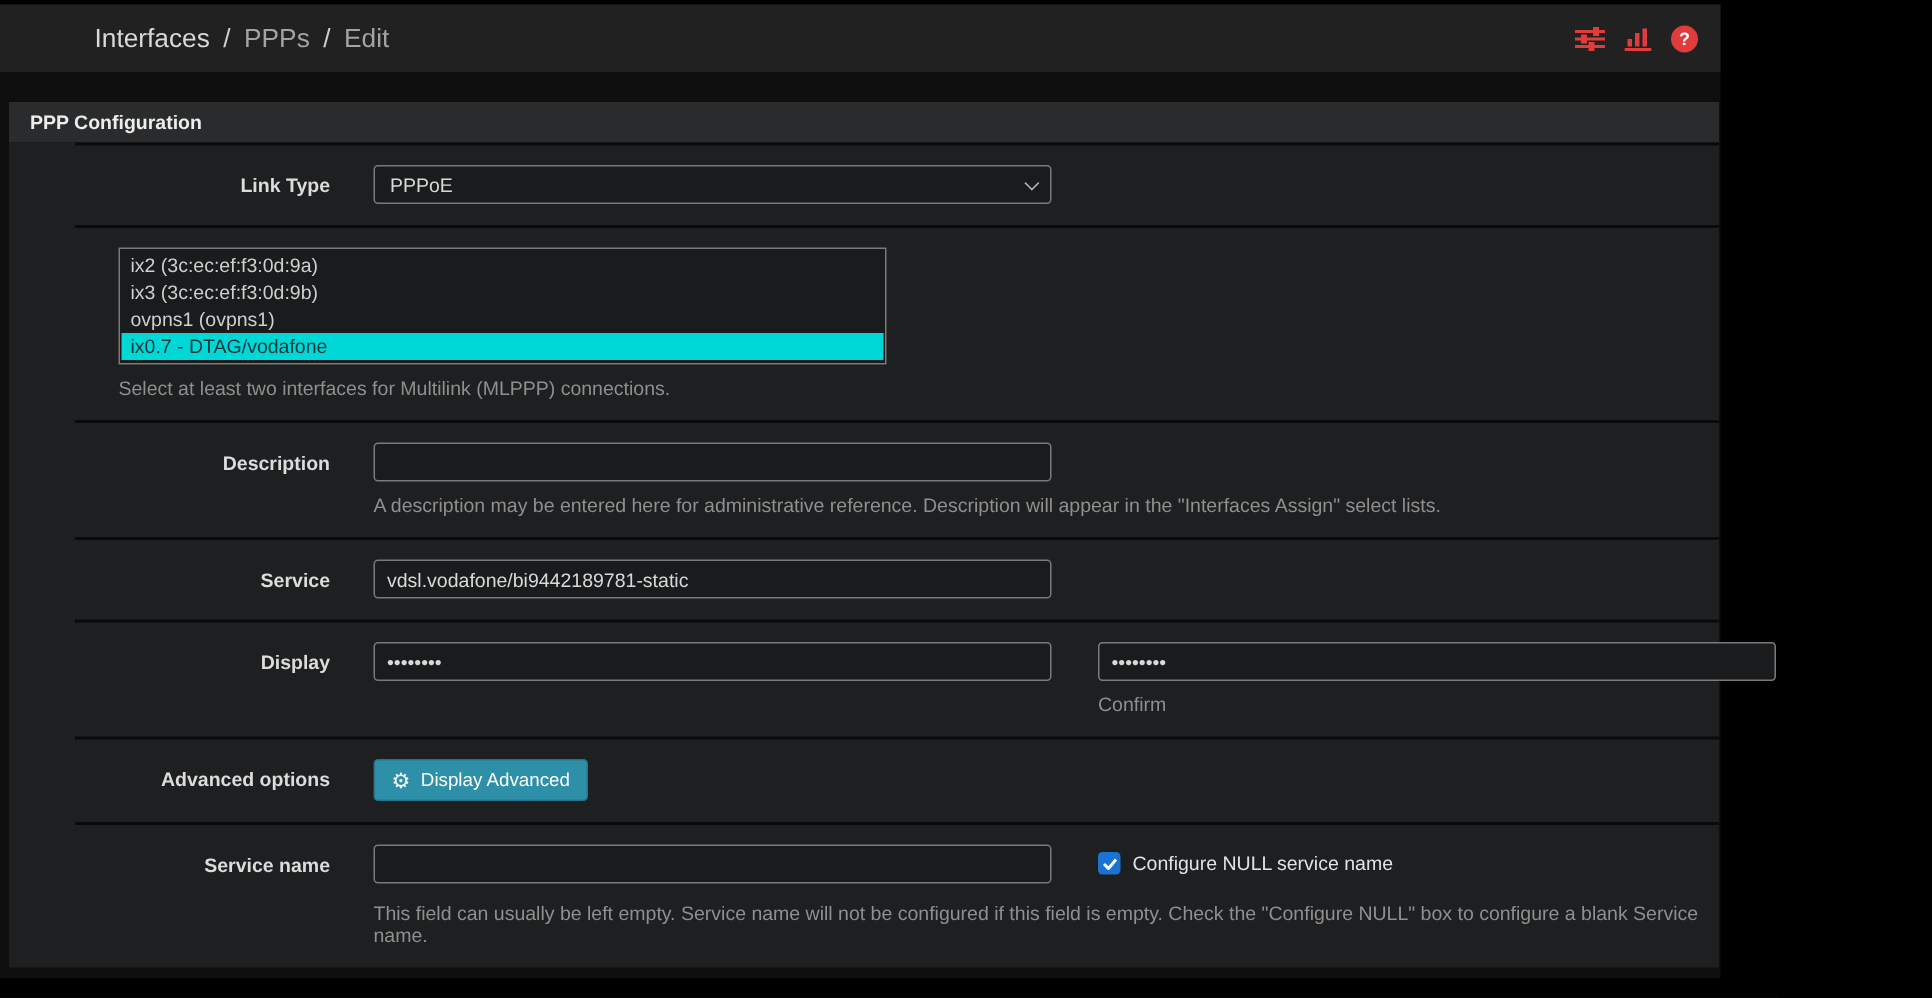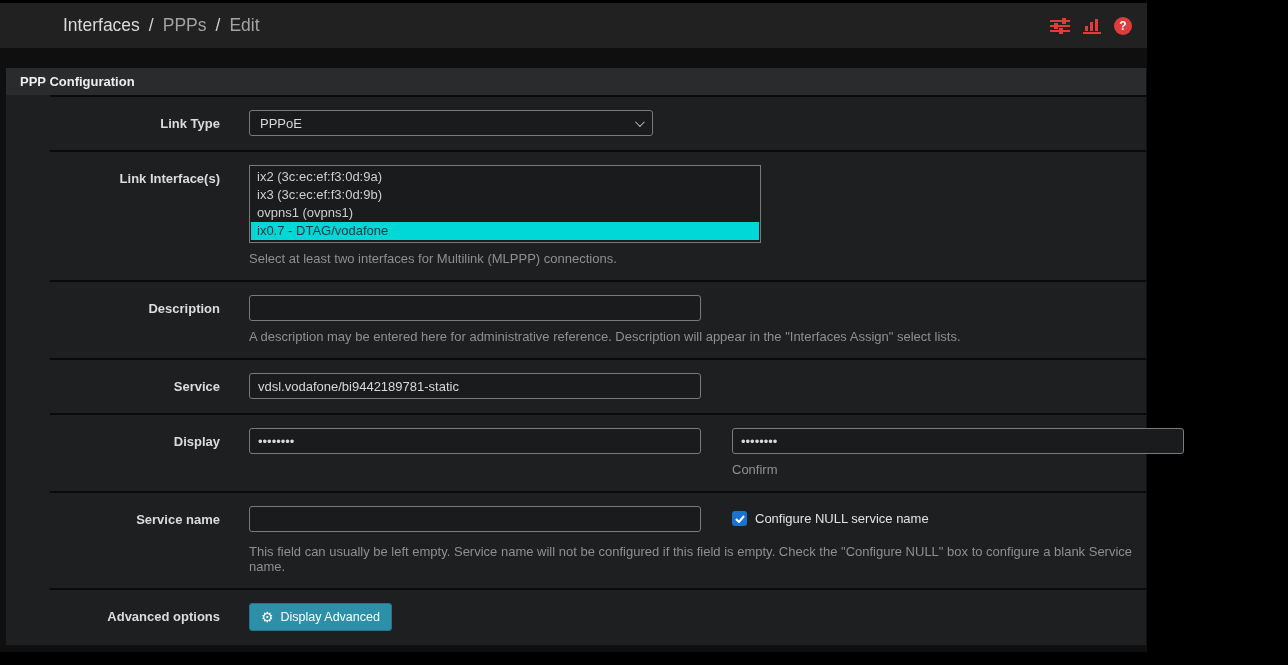--- a/index.html
+++ b/index.html
@@ -58,21 +58,21 @@
   
   .text-input {
     width: 452px; height: 26px;
     background: #191b1c;
     border: 1px solid #7a7a7a; border-radius: 3px;
     color: #d8d8d8; font-size: 13px;
     padding: 0 8px;
     font-family: "Liberation Sans", sans-serif;
   }
   .select-box {
-    width: 404px; height: 26px;
+    width: 452px; height: 26px;
     background: #191b1c;
     border: 1px solid #7a7a7a; border-radius: 3px;
     display: flex; align-items: center; justify-content: space-between;
     padding: 0 10px;
     color: #d8d8d8; font-size: 13px;
     cursor: pointer;
   }
   .chevron {
     width: 7px; height: 7px;
     border-right: 1.5px solid #b5b5b5;
@@ -167,21 +167,20 @@
           <div class="row-label">Link Type</div>
           <div class="row-content">
             <div class="select-box">
               <span>PPPoE</span>
               <span class="chevron"></span>
             </div>
           </div>
         </div>
 
         <div class="form-row">
-          <div class="row-label">Link Interface(s)</div>
           <div class="row-content">
             <div class="multi-select">
               <div class="ms-option">ix2 (3c:ec:ef:f3:0d:9a)</div>
               <div class="ms-option">ix3 (3c:ec:ef:f3:0d:9b)</div>
               <div class="ms-option">ovpns1 (ovpns1)</div>
               <div class="ms-option selected">ix0.7 - DTAG/vodafone</div>
             </div>
             <div class="help">Select at least two interfaces for Multilink (MLPPP) connections.</div>
           </div>
         </div>
@@ -206,20 +205,30 @@
           <div class="row-content">
             <div class="dual">
               <div>
                 <input type="text" class="text-input" value="••••••••" style="">
               </div>
               <div class="pw-group2">
                 <input type="text" class="text-input" value="••••••••" style="">
                 <div class="help">Confirm</div>
               </div>
             </div>
+          </div>
+        </div>
+
+        <div class="form-row">
+          <div class="row-label">Advanced options</div>
+          <div class="row-content">
+            <button class="btn btn-info">
+              <span class="gear-glyph">⚙</span>
+              <span>Display Advanced</span>
+            </button>
           </div>
         </div>
 
         <div class="form-row">
           <div class="row-label">Service name</div>
           <div class="row-content">
             <div class="svc-line">
               <input type="text" class="text-input" value="" style="">
               <div class="chk-wrap">
                 <span class="checkbox">
@@ -227,27 +236,17 @@
                     <polyline points="1,4 4,7 9,1" fill="none" stroke="#fff" stroke-width="2"></polyline>
                   </svg>
                 </span>
                 <span class="chk-label">Configure NULL service name</span>
               </div>
             </div>
             <div class="help svc-help">This field can usually be left empty. Service name will not be configured if this field is empty. Check the "Configure NULL" box to configure a blank Service name.</div>
           </div>
         </div>
 
-        <div class="form-row">
-          <div class="row-label">Advanced options</div>
-          <div class="row-content">
-            <button class="btn btn-info">
-              <span class="gear-glyph">⚙</span>
-              <span>Display Advanced</span>
-            </button>
-          </div>
-        </div>
-
       </div>
     </div>
 
   </div>
 </div>
 
 </body></html>

